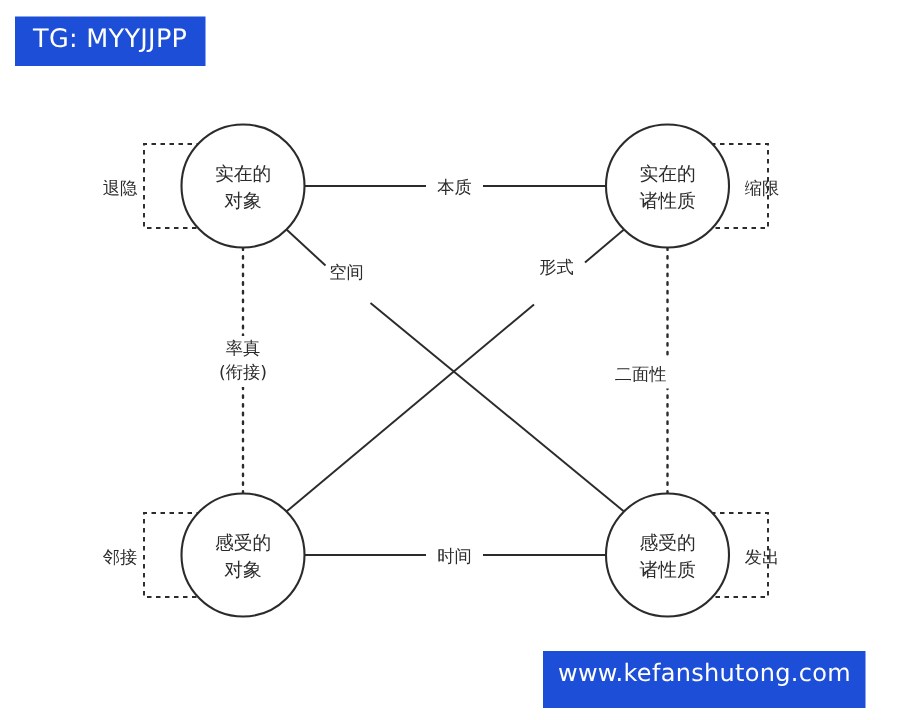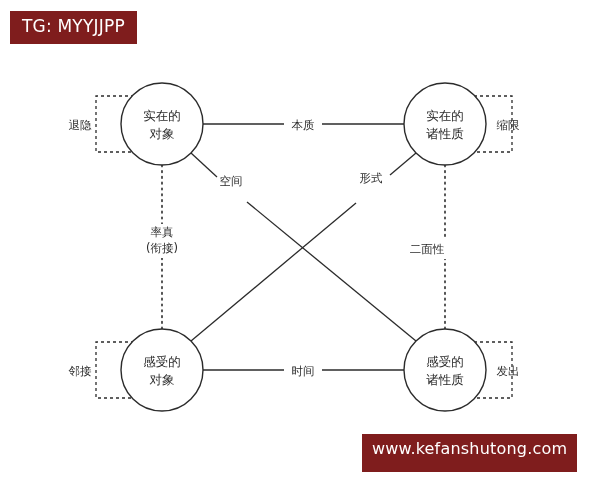--- a/index.html
+++ b/index.html
@@ -19,21 +19,21 @@
   }
   #diagram-svg {
     position: absolute;
     left: 0;
     top: 0;
     width: 600px;
     height: 480px;
   }
   .watermark {
     position: absolute;
-    background: #7f1d1d;
+    background: #1d4ed8;
     color: #ffffff;
     font-family: "DejaVu Sans", "Liberation Sans", sans-serif;
     font-size: 17px;
     letter-spacing: 0.2px;
     line-height: 1;
     padding: 7px 12px 9px 12px;
     white-space: nowrap;
   }
   #watermark-top {
     left: 10px;

